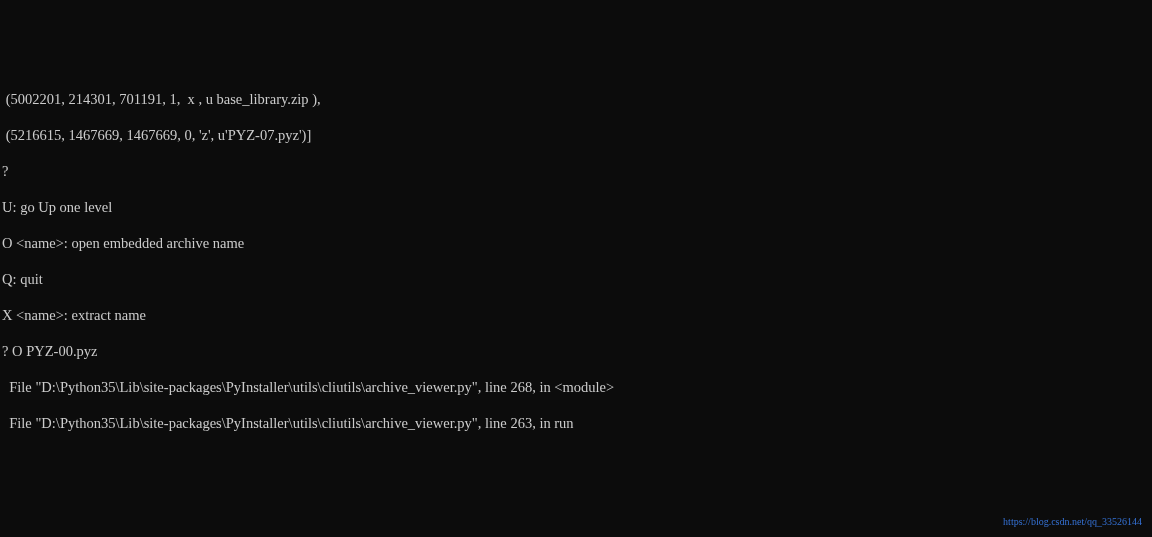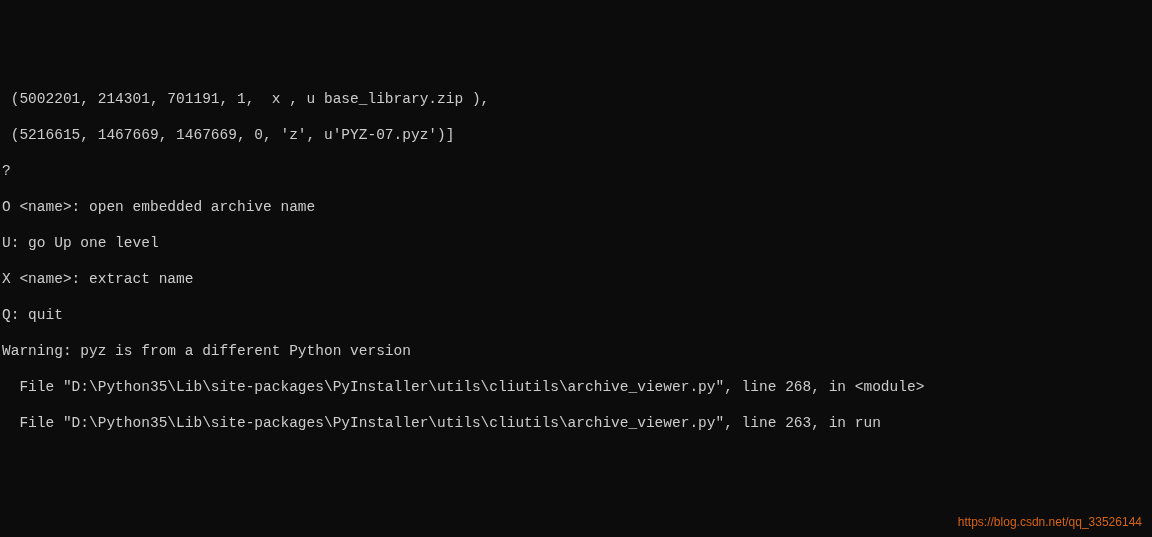--- a/index.html
+++ b/index.html
@@ -9,45 +9,45 @@
     font-family: "NSimSun", "SimSun", "Consolas", "Courier New", monospace;
     font-size: 14.5px;
     line-height: 18px;
     width: 1152px;
     height: 537px;
     overflow: hidden;
     white-space: pre;
     padding: 0 2px;
     position: relative;
   }
-  .line { white-space: pre; }
+  .line { white-space: pre; font-family: Liberation Serif, serif; }
   .watermark {
     position: absolute;
     right: 10px;
     bottom: 6px;
-    color: #f97316;
-    font-family: Liberation Sans, sans-serif;
-    font-size: 12px;
+    color: #3b82f6;
+    font-family: Liberation Serif, serif;
+    font-size: 10px;
     opacity: 0.85;
   }
 </style>
 </head>
 <body>
 
 
 
 <div>
 <div class="line"> (5002201, 214301, 701191, 1,  x , u base_library.zip ),</div>
 <div class="line"> (5216615, 1467669, 1467669, 0, 'z', u'PYZ-07.pyz')]</div>
 <div class="line">?</div>
+<div class="line">U: go Up one level</div>
 <div class="line">O &lt;name&gt;: open embedded archive name</div>
-<div class="line">U: go Up one level</div>
+<div class="line">Q: quit</div>
 <div class="line">X &lt;name&gt;: extract name</div>
-<div class="line">Q: quit</div>
-<div class="line">Warning: pyz is from a different Python version</div>
+<div class="line">? O PYZ-00.pyz</div>
 <div class="line">  File "D:\Python35\Lib\site-packages\PyInstaller\utils\cliutils\archive_viewer.py", line 268, in &lt;module&gt;</div>
 <div class="line">  File "D:\Python35\Lib\site-packages\PyInstaller\utils\cliutils\archive_viewer.py", line 263, in run</div>
 
 
 
 
 
 
 
 

